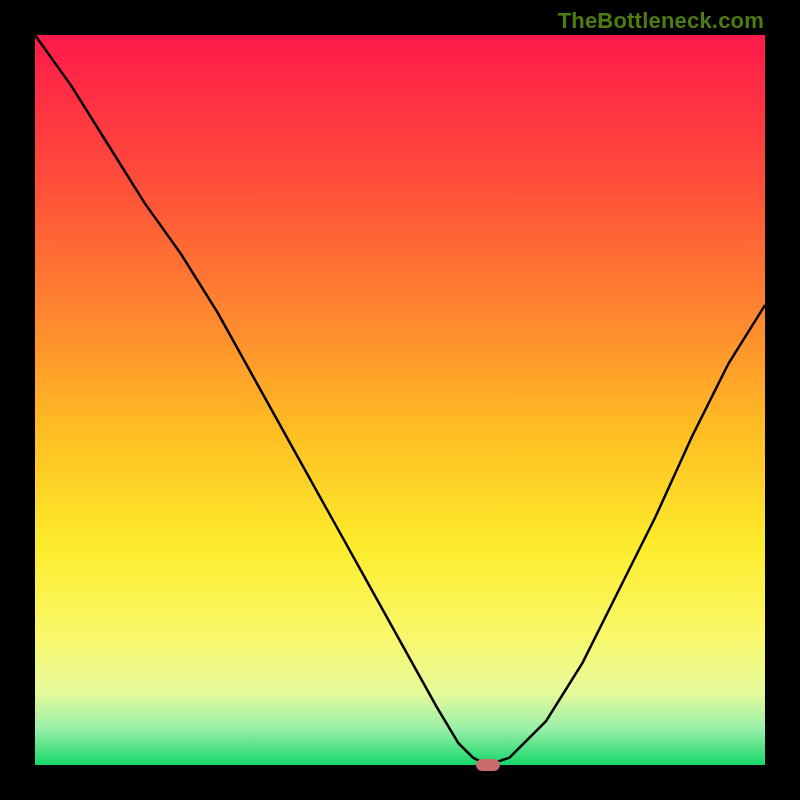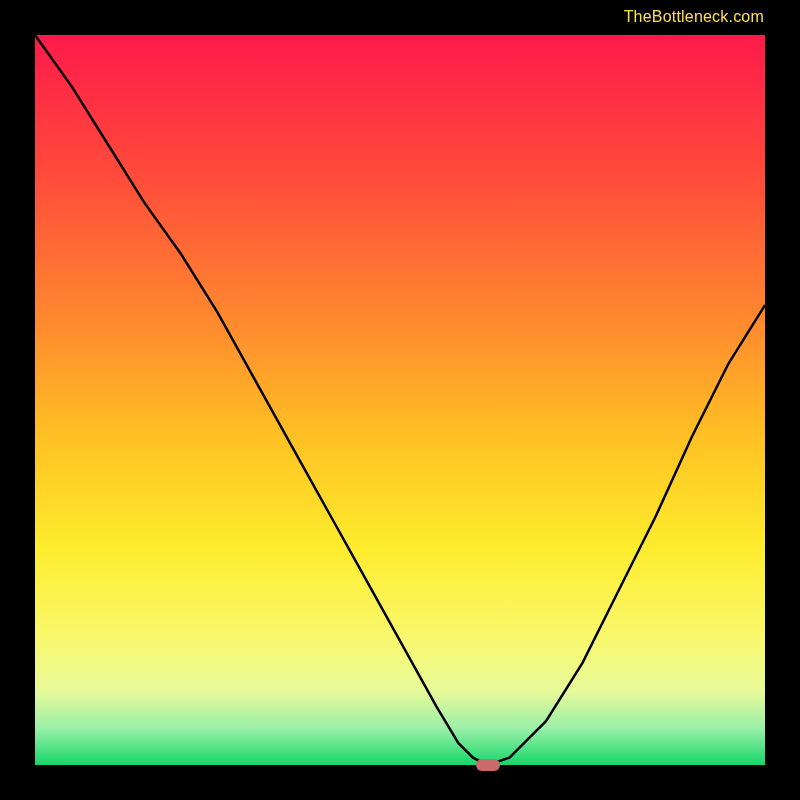--- a/index.html
+++ b/index.html
@@ -35,23 +35,23 @@
     position: absolute;
     left: 0;
     top: 0;
     width: 100%;
     height: 100%;
   }
   .watermark {
     position: absolute;
     top: 8px;
     right: 36px;
-    color: #fde047;
-    font-size: 16px;
-    font-weight: normal;
+    color: #4d7c0f;
+    font-size: 22px;
+    font-weight: bold;
     letter-spacing: 0.2px;
   }
   .marker {
     position: absolute;
     width: 24px;
     height: 12px;
     background: #c96b6b;
     border-radius: 6px;
     transform: translate(-50%, -50%);
   }

